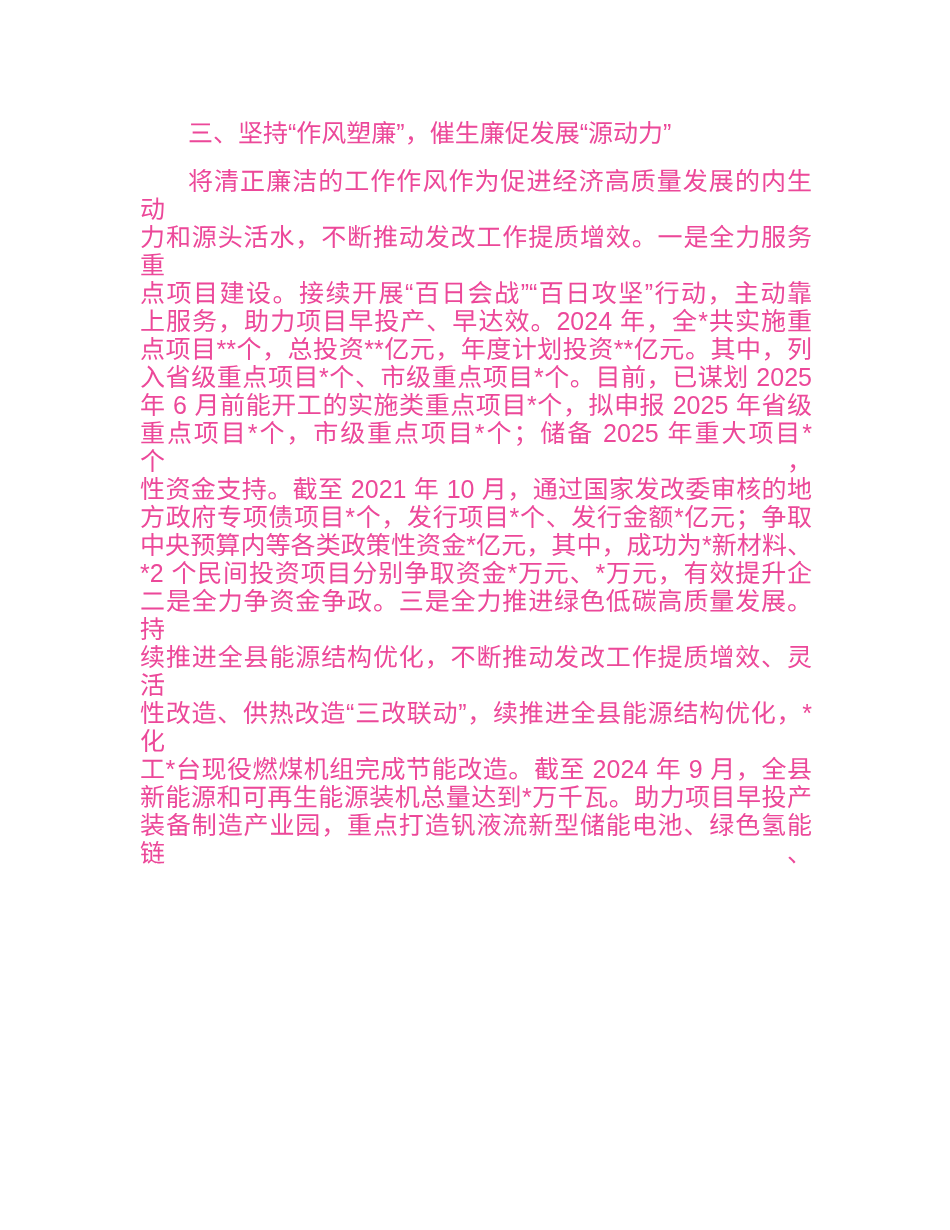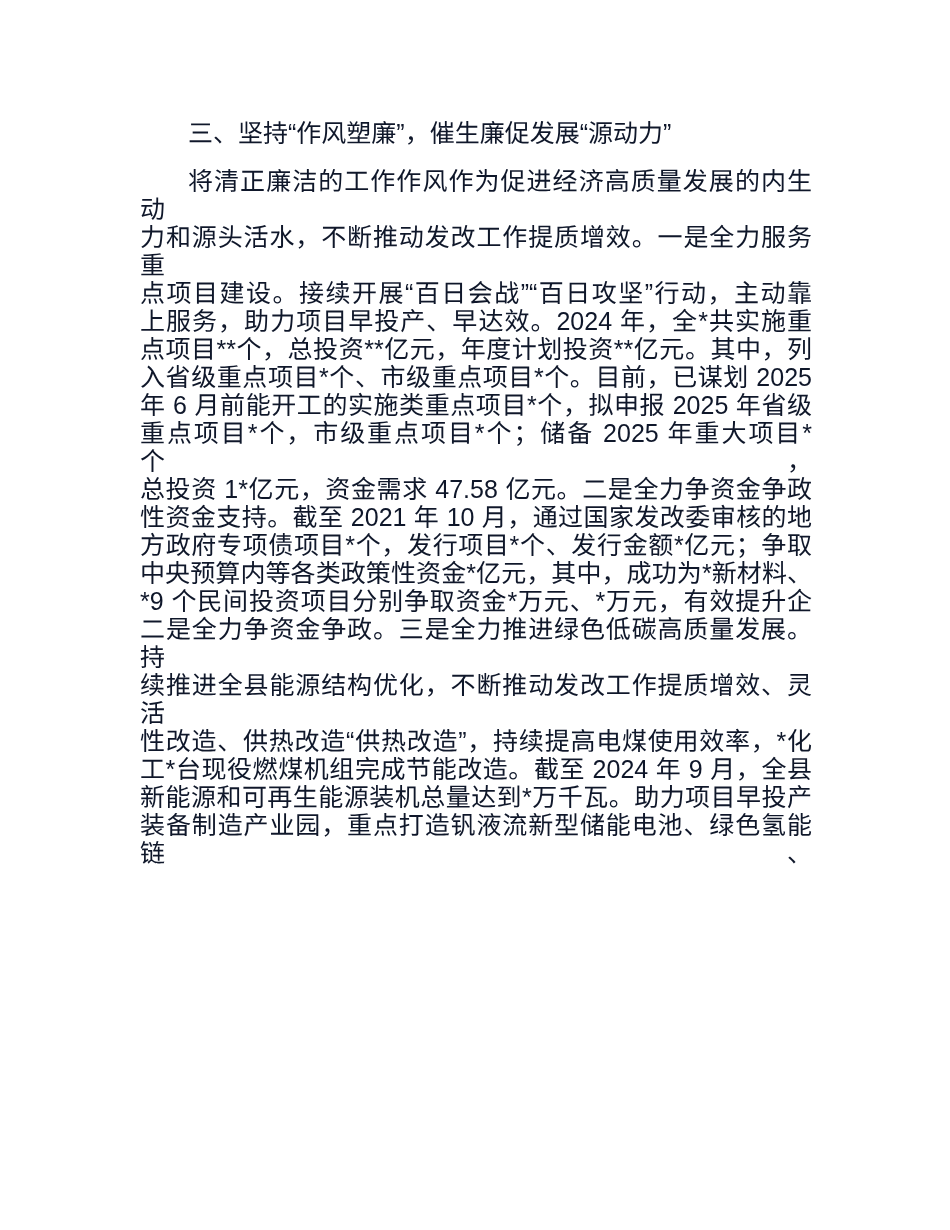--- a/index.html
+++ b/index.html
@@ -12,21 +12,21 @@
     width: 950px;
     height: 1230px;
     overflow: hidden;
   }
   .doc-page {
     box-sizing: border-box;
     width: 950px;
     height: 1230px;
     padding: 112px 138px 0 140px;
     background: #ffffff;
-    color: #0f172a;
+    color: #ec4899;
     font-family: "Liberation Sans", sans-serif;
     font-size: 25px;
     font-weight: 400;
     letter-spacing: 0;
   }
   .doc-heading {
     line-height: 43px;
     text-indent: 48px;
     margin: 0 0 12px 0;
     font-size: 25px;
@@ -55,26 +55,25 @@
 
   <div class="doc-paragraph">
     <div class="doc-line first-line">将清正廉洁的工作作风作为促进经济高质量发展的内生动</div>
     <div class="doc-line">力和源头活水，不断推动发改工作提质增效。一是全力服务重</div>
     <div class="doc-line">点项目建设。接续开展“百日会战”“百日攻坚”行动，主动靠</div>
     <div class="doc-line">上服务，助力项目早投产、早达效。2024 年，全*共实施重</div>
     <div class="doc-line">点项目**个，总投资**亿元，年度计划投资**亿元。其中，列</div>
     <div class="doc-line">入省级重点项目*个、市级重点项目*个。目前，已谋划 2025</div>
     <div class="doc-line">年 6 月前能开工的实施类重点项目*个，拟申报 2025 年省级</div>
     <div class="doc-line">重点项目*个，市级重点项目*个；储备 2025 年重大项目*个，</div>
-    <div class="doc-line">总投资 1*亿元，资金需求 47.58 亿元。二是全力争资金争政</div>
     <div class="doc-line">性资金支持。截至 2021 年 10 月，通过国家发改委审核的地</div>
     <div class="doc-line">方政府专项债项目*个，发行项目*个、发行金额*亿元；争取</div>
     <div class="doc-line">中央预算内等各类政策性资金*亿元，其中，成功为*新材料、</div>
-    <div class="doc-line">*9 个民间投资项目分别争取资金*万元、*万元，有效提升企</div>
+    <div class="doc-line">*2 个民间投资项目分别争取资金*万元、*万元，有效提升企</div>
     <div class="doc-line">二是全力争资金争政。三是全力推进绿色低碳高质量发展。持</div>
     <div class="doc-line">续推进全县能源结构优化，不断推动发改工作提质增效、灵活</div>
-    <div class="doc-line">性改造、供热改造“供热改造”，持续提高电煤使用效率，*化</div>
+    <div class="doc-line">性改造、供热改造“三改联动”，续推进全县能源结构优化，*化</div>
     <div class="doc-line">工*台现役燃煤机组完成节能改造。截至 2024 年 9 月，全县</div>
     <div class="doc-line">新能源和可再生能源装机总量达到*万千瓦。助力项目早投产</div>
     <div class="doc-line">装备制造产业园，重点打造钒液流新型储能电池、绿色氢能链、</div>
 
   </div>
 </div>
 
 </body></html>

